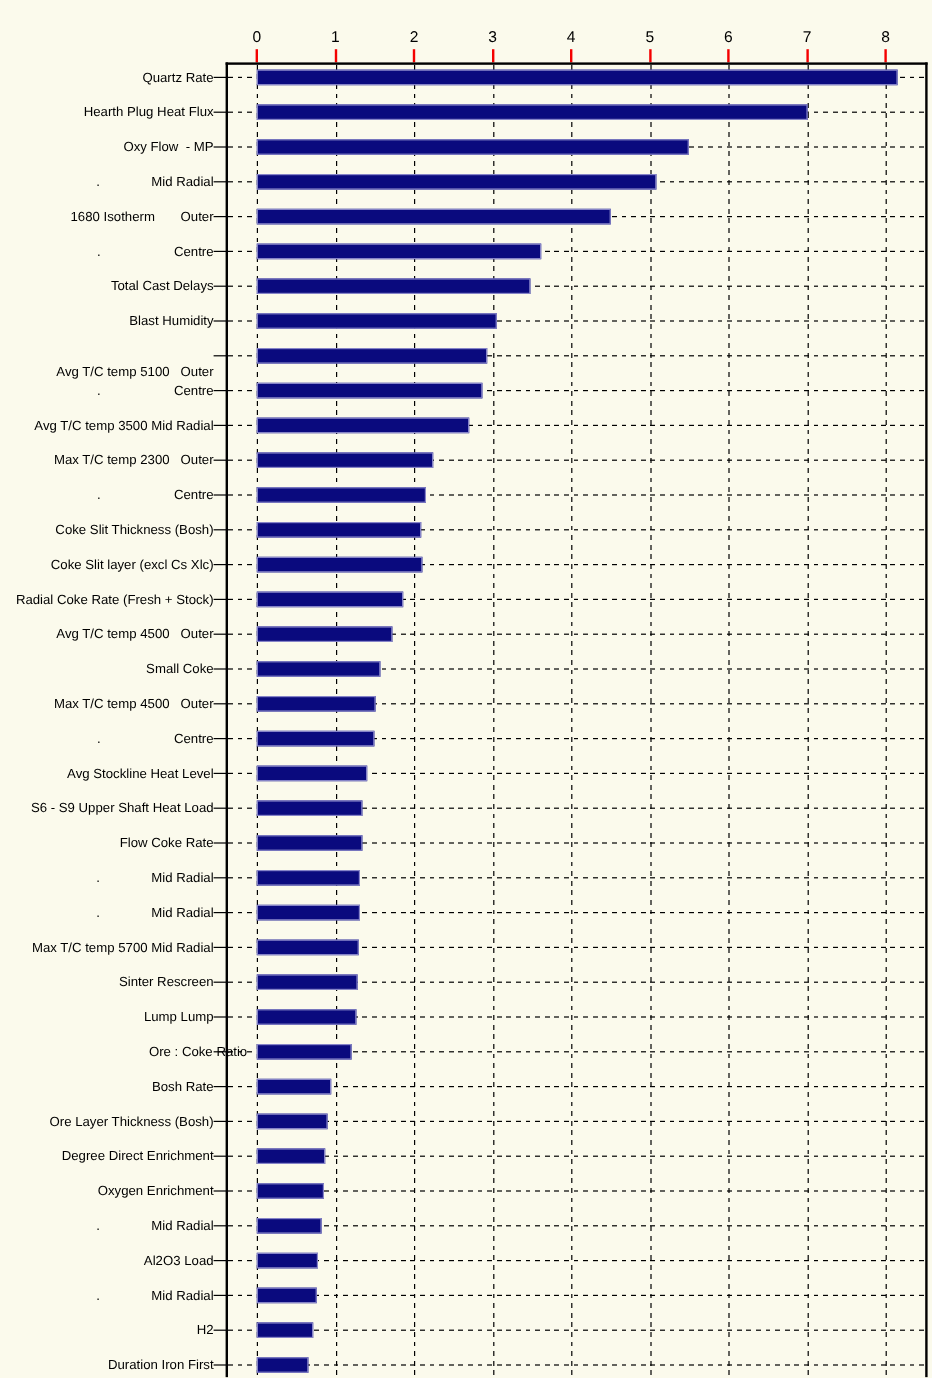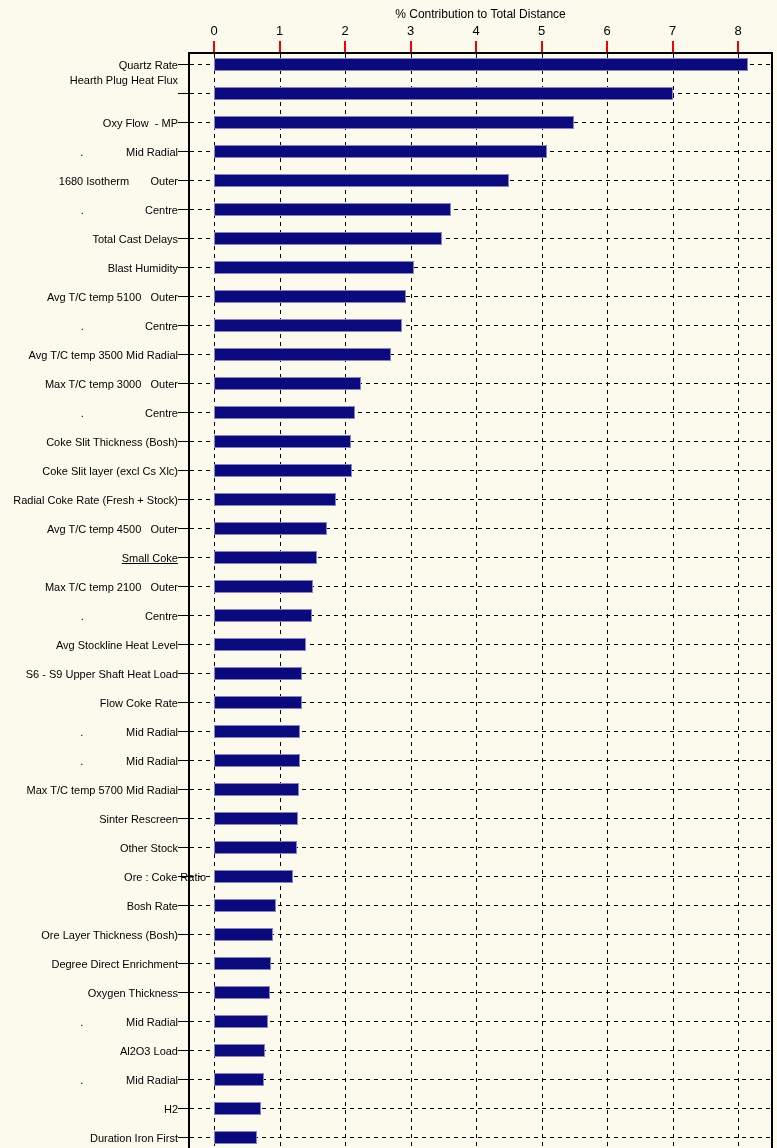--- a/index.html
+++ b/index.html
@@ -88,21 +88,20 @@
     height: 13px;
     box-sizing: border-box;
     background: #0A0A7E;
     border: 1px solid #8684C8;
   }
 </style>
 </head>
 <body>
 
 <div id="chart">
-  <div class="title">% Contribution to Total Distance</div>
   <div id="axis-layer">
       <div class="ticklabel" style="left: 214px;">0</div>
       <div class="redtick" style="left: 213px;"></div>
       <div class="ticklabel" style="left: 279.5px;">1</div>
       <div class="redtick" style="left: 278.5px;"></div>
       <div class="ticklabel" style="left: 345px;">2</div>
       <div class="redtick" style="left: 344px;"></div>
       <div class="ticklabel" style="left: 410.5px;">3</div>
       <div class="redtick" style="left: 409.5px;"></div>
       <div class="ticklabel" style="left: 476px;">4</div>
@@ -128,21 +127,21 @@
       <div class="vgrid" style="left: 738px;"></div>
     </div>
   <div class="plotbox"></div>
   <div id="rows-layer">
       <div class="rowline" style="top: 64px;"></div>
       <div class="labeltick" style="top: 64px;"></div>
       <div class="rowlabel" style="top: 57px;">Quartz Rate</div>
       <div class="bar" style="left: 214px; top: 58px; width: 534px;"></div>
       <div class="rowline" style="top: 93px;"></div>
       <div class="labeltick" style="top: 93px;"></div>
-      <div class="rowlabel" style="top: 72px;">Hearth Plug Heat Flux</div>
+      <div class="rowlabel" style="top: 86px;">Hearth Plug Heat Flux</div>
       <div class="bar" style="left: 214px; top: 87px; width: 459px;"></div>
       <div class="rowline" style="top: 122px;"></div>
       <div class="labeltick" style="top: 122px;"></div>
       <div class="rowlabel" style="top: 115px;">Oxy Flow  - MP</div>
       <div class="bar" style="left: 214px; top: 116px; width: 360px;"></div>
       <div class="rowline" style="top: 151px;"></div>
       <div class="labeltick" style="top: 151px;"></div>
       <div class="rowlabel" style="top: 144px;">.              Mid Radial</div>
       <div class="bar" style="left: 214px; top: 145px; width: 333px;"></div>
       <div class="rowline" style="top: 180px;"></div>
@@ -156,33 +155,33 @@
       <div class="rowline" style="top: 238px;"></div>
       <div class="labeltick" style="top: 238px;"></div>
       <div class="rowlabel" style="top: 231px;">Total Cast Delays</div>
       <div class="bar" style="left: 214px; top: 232px; width: 228px;"></div>
       <div class="rowline" style="top: 267px;"></div>
       <div class="labeltick" style="top: 267px;"></div>
       <div class="rowlabel" style="top: 260px;">Blast Humidity</div>
       <div class="bar" style="left: 214px; top: 261px; width: 200px;"></div>
       <div class="rowline" style="top: 296px;"></div>
       <div class="labeltick" style="top: 296px;"></div>
-      <div class="rowlabel" style="top: 289px;">Avg T/C temp 5100   Outer</div>
+      <div class="rowlabel" style="top: 302px;">Avg T/C temp 5100   Outer</div>
       <div class="bar" style="left: 214px; top: 290px; width: 192px;"></div>
       <div class="rowline" style="top: 325px;"></div>
       <div class="labeltick" style="top: 325px;"></div>
       <div class="rowlabel" style="top: 318px;">.                    Centre</div>
       <div class="bar" style="left: 214px; top: 319px; width: 188px;"></div>
       <div class="rowline" style="top: 354px;"></div>
       <div class="labeltick" style="top: 354px;"></div>
       <div class="rowlabel" style="top: 347px;">Avg T/C temp 3500 Mid Radial</div>
       <div class="bar" style="left: 214px; top: 348px; width: 177px;"></div>
       <div class="rowline" style="top: 383px;"></div>
       <div class="labeltick" style="top: 383px;"></div>
-      <div class="rowlabel" style="top: 376px;">Max T/C temp 3000   Outer</div>
+      <div class="rowlabel" style="top: 376px;">Max T/C temp 2300   Outer</div>
       <div class="bar" style="left: 214px; top: 377px; width: 147px;"></div>
       <div class="rowline" style="top: 412px;"></div>
       <div class="labeltick" style="top: 412px;"></div>
       <div class="rowlabel" style="top: 405px;">.                    Centre</div>
       <div class="bar" style="left: 214px; top: 406px; width: 141px;"></div>
       <div class="rowline" style="top: 441px;"></div>
       <div class="labeltick" style="top: 441px;"></div>
       <div class="rowlabel" style="top: 434px;">Coke Slit Thickness (Bosh)</div>
       <div class="bar" style="left: 214px; top: 435px; width: 137px;"></div>
       <div class="rowline" style="top: 470px;"></div>
@@ -192,25 +191,25 @@
       <div class="rowline" style="top: 499px;"></div>
       <div class="labeltick" style="top: 499px;"></div>
       <div class="rowlabel" style="top: 492px;">Radial Coke Rate (Fresh + Stock)</div>
       <div class="bar" style="left: 214px; top: 493px; width: 122px;"></div>
       <div class="rowline" style="top: 528px;"></div>
       <div class="labeltick" style="top: 528px;"></div>
       <div class="rowlabel" style="top: 521px;">Avg T/C temp 4500   Outer</div>
       <div class="bar" style="left: 214px; top: 522px; width: 113px;"></div>
       <div class="rowline" style="top: 557px;"></div>
       <div class="labeltick" style="top: 557px;"></div>
-      <div class="rowlabel" style="top: 550px; text-decoration: underline;">Small Coke</div>
+      <div class="rowlabel" style="top: 550px;">Small Coke</div>
       <div class="bar" style="left: 214px; top: 551px; width: 103px;"></div>
       <div class="rowline" style="top: 586px;"></div>
       <div class="labeltick" style="top: 586px;"></div>
-      <div class="rowlabel" style="top: 579px;">Max T/C temp 2100   Outer</div>
+      <div class="rowlabel" style="top: 579px;">Max T/C temp 4500   Outer</div>
       <div class="bar" style="left: 214px; top: 580px; width: 99px;"></div>
       <div class="rowline" style="top: 615px;"></div>
       <div class="labeltick" style="top: 615px;"></div>
       <div class="rowlabel" style="top: 608px;">.                    Centre</div>
       <div class="bar" style="left: 214px; top: 609px; width: 98px;"></div>
       <div class="rowline" style="top: 644px;"></div>
       <div class="labeltick" style="top: 644px;"></div>
       <div class="rowlabel" style="top: 637px;">Avg Stockline Heat Level</div>
       <div class="bar" style="left: 214px; top: 638px; width: 92px;"></div>
       <div class="rowline" style="top: 673px;"></div>
@@ -232,41 +231,41 @@
       <div class="rowline" style="top: 789px;"></div>
       <div class="labeltick" style="top: 789px;"></div>
       <div class="rowlabel" style="top: 782px;">Max T/C temp 5700 Mid Radial</div>
       <div class="bar" style="left: 214px; top: 783px; width: 85px;"></div>
       <div class="rowline" style="top: 818px;"></div>
       <div class="labeltick" style="top: 818px;"></div>
       <div class="rowlabel" style="top: 811px;">Sinter Rescreen</div>
       <div class="bar" style="left: 214px; top: 812px; width: 84px;"></div>
       <div class="rowline" style="top: 847px;"></div>
       <div class="labeltick" style="top: 847px;"></div>
-      <div class="rowlabel" style="top: 840px;">Other Stock</div>
+      <div class="rowlabel" style="top: 840px;">Lump Lump</div>
       <div class="bar" style="left: 214px; top: 841px; width: 83px;"></div>
       <div class="rowline" style="top: 876px;"></div>
       <div class="labeltick" style="top: 876px;"></div>
       <div class="rowlabel" style="top: 869px; padding-left: 28px;">Ore : Coke Ratio</div>
       <div class="bar" style="left: 214px; top: 870px; width: 79px;"></div>
       <div class="rowline" style="top: 905px;"></div>
       <div class="labeltick" style="top: 905px;"></div>
       <div class="rowlabel" style="top: 898px;">Bosh Rate</div>
       <div class="bar" style="left: 214px; top: 899px; width: 62px;"></div>
       <div class="rowline" style="top: 934px;"></div>
       <div class="labeltick" style="top: 934px;"></div>
       <div class="rowlabel" style="top: 927px;">Ore Layer Thickness (Bosh)</div>
       <div class="bar" style="left: 214px; top: 928px; width: 59px;"></div>
       <div class="rowline" style="top: 963px;"></div>
       <div class="labeltick" style="top: 963px;"></div>
       <div class="rowlabel" style="top: 956px;">Degree Direct Enrichment</div>
       <div class="bar" style="left: 214px; top: 957px; width: 57px;"></div>
       <div class="rowline" style="top: 992px;"></div>
       <div class="labeltick" style="top: 992px;"></div>
-      <div class="rowlabel" style="top: 985px;">Oxygen Thickness</div>
+      <div class="rowlabel" style="top: 985px;">Oxygen Enrichment</div>
       <div class="bar" style="left: 214px; top: 986px; width: 56px;"></div>
       <div class="rowline" style="top: 1021px;"></div>
       <div class="labeltick" style="top: 1021px;"></div>
       <div class="rowlabel" style="top: 1014px;">.              Mid Radial</div>
       <div class="bar" style="left: 214px; top: 1015px; width: 54px;"></div>
       <div class="rowline" style="top: 1050px;"></div>
       <div class="labeltick" style="top: 1050px;"></div>
       <div class="rowlabel" style="top: 1043px;">Al2O3 Load</div>
       <div class="bar" style="left: 214px; top: 1044px; width: 51px;"></div>
       <div class="rowline" style="top: 1079px;"></div>

